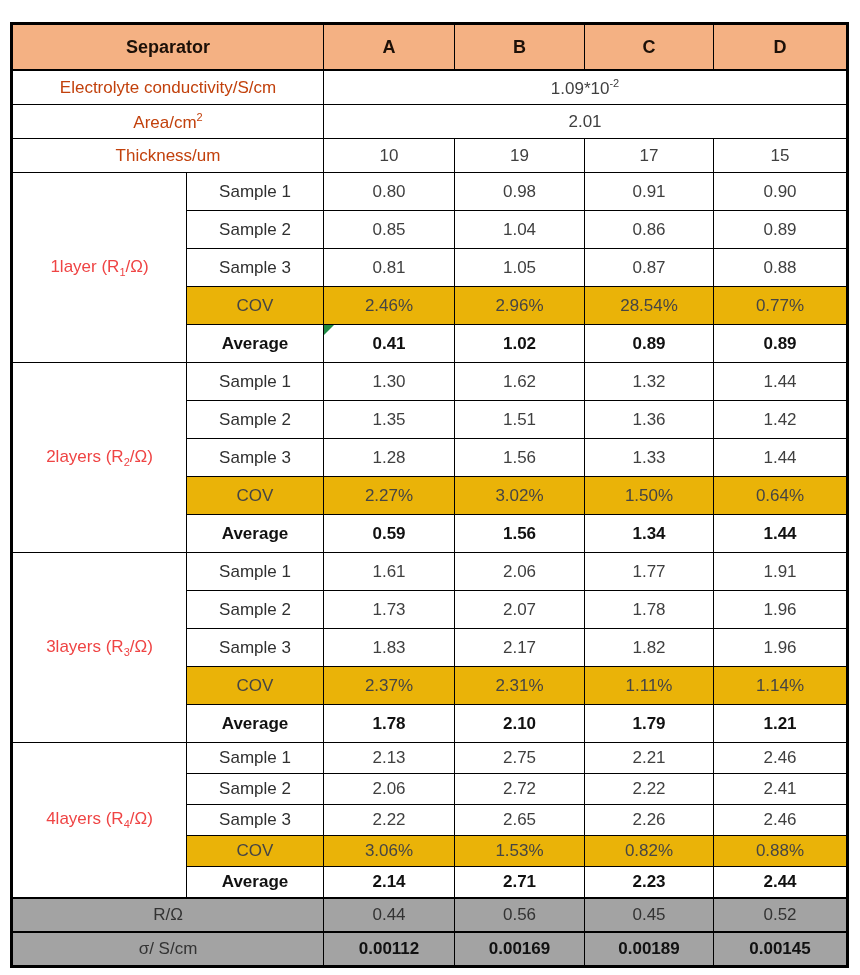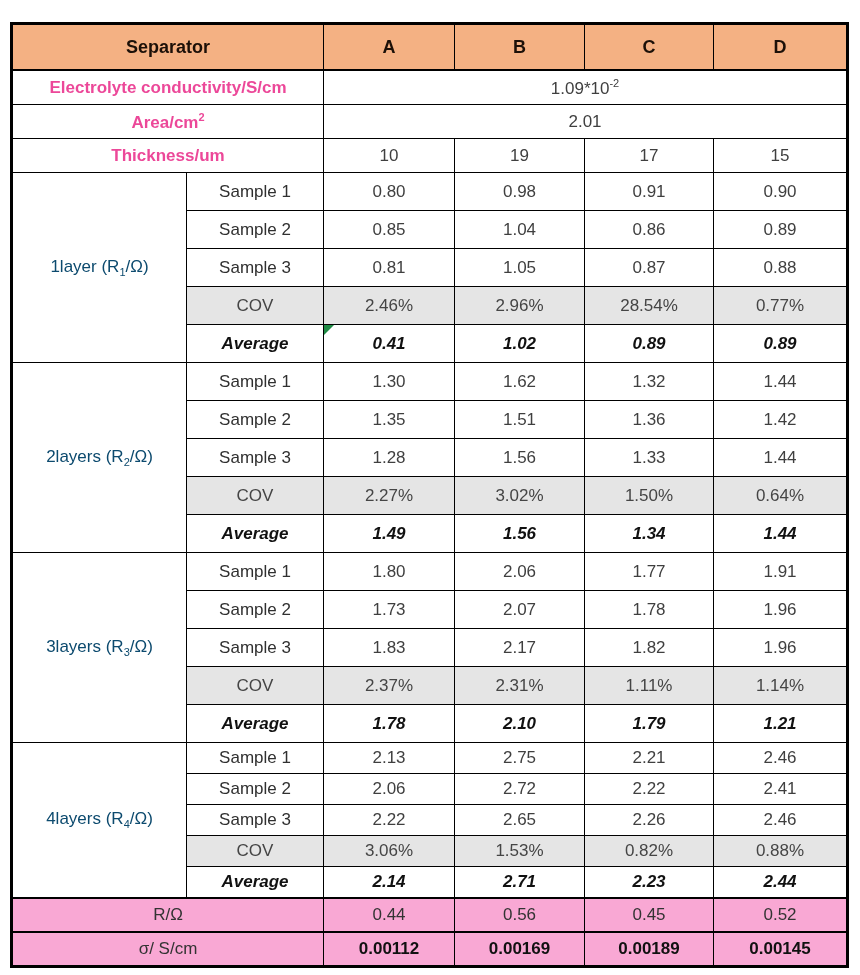--- a/index.html
+++ b/index.html
@@ -18,33 +18,33 @@
     padding: 0; font-size: 17px; overflow: hidden; white-space: nowrap;
   }
   
   tr.hdr th {
     background: #F4B183; height: 44px;
     font-weight: bold; font-size: 18px; color: #1c1008;
     border-bottom: 2.5px solid #000;
   }
   
   tr.prop td { height: 33px; }
-  td.prop-label { font-weight: bold; color: #ec4899; }
+  td.prop-label { font-weight: normal; color: #c2410c; }
   td.pv, td.v { font-weight: normal; color: #3f3f3f; }
   sup { font-size: 11px; }
   sub { font-size: 11px; }
   
   tr.g td { height: 37px; }
   tr.g4 td { height: 30px; }
-  td.group-label { color: #0c4a6e; font-size: 17px; }
+  td.group-label { color: #ef4444; font-size: 17px; }
   td.row-label { color: #303030; }
-  tr.cov td.row-label, tr.cov td.v { background: #e5e5e5; color: #454545; }
-  tr.avg td.row-label, tr.avg td.v { font-weight: bold; color: #111111; font-style: italic; }
-  
-  tr.foot td { background: #f9a8d4; height: 32px; border-top: 2.5px solid #000; color: #333; }
+  tr.cov td.row-label, tr.cov td.v { background: #eab308; color: #454545; }
+  tr.avg td.row-label, tr.avg td.v { font-weight: bold; color: #111111; }
+  
+  tr.foot td { background: #a3a3a3; height: 32px; border-top: 2.5px solid #000; color: #333; }
   tr.foot.sigma td.v { font-weight: bold; color: #111; }
   
   td.tri-cell { position: relative; }
   .tri {
     position: absolute; top: 0; left: 0; width: 0; height: 0;
     border-top: 10px solid #1F8B45; border-right: 10px solid transparent;
   }
 </style>
 </head>
 <body>
@@ -146,30 +146,30 @@
     </tr>
     <tr class="g cov">
       <td class="row-label">COV</td>
       <td class="v">2.27%</td>
       <td class="v">3.02%</td>
       <td class="v">1.50%</td>
       <td class="v">0.64%</td>
     </tr>
     <tr class="g avg">
       <td class="row-label">Average</td>
-      <td class="v">1.49</td>
+      <td class="v">0.59</td>
       <td class="v">1.56</td>
       <td class="v">1.34</td>
       <td class="v">1.44</td>
     </tr>
 
     <tr class="g">
       <td rowspan="5" class="group-label"><span>3layers (R</span><sub>3</sub><span>/Ω)</span></td>
       <td class="row-label">Sample 1</td>
-      <td class="v">1.80</td>
+      <td class="v">1.61</td>
       <td class="v">2.06</td>
       <td class="v">1.77</td>
       <td class="v">1.91</td>
     </tr>
     <tr class="g">
       <td class="row-label">Sample 2</td>
       <td class="v">1.73</td>
       <td class="v">2.07</td>
       <td class="v">1.78</td>
       <td class="v">1.96</td>

